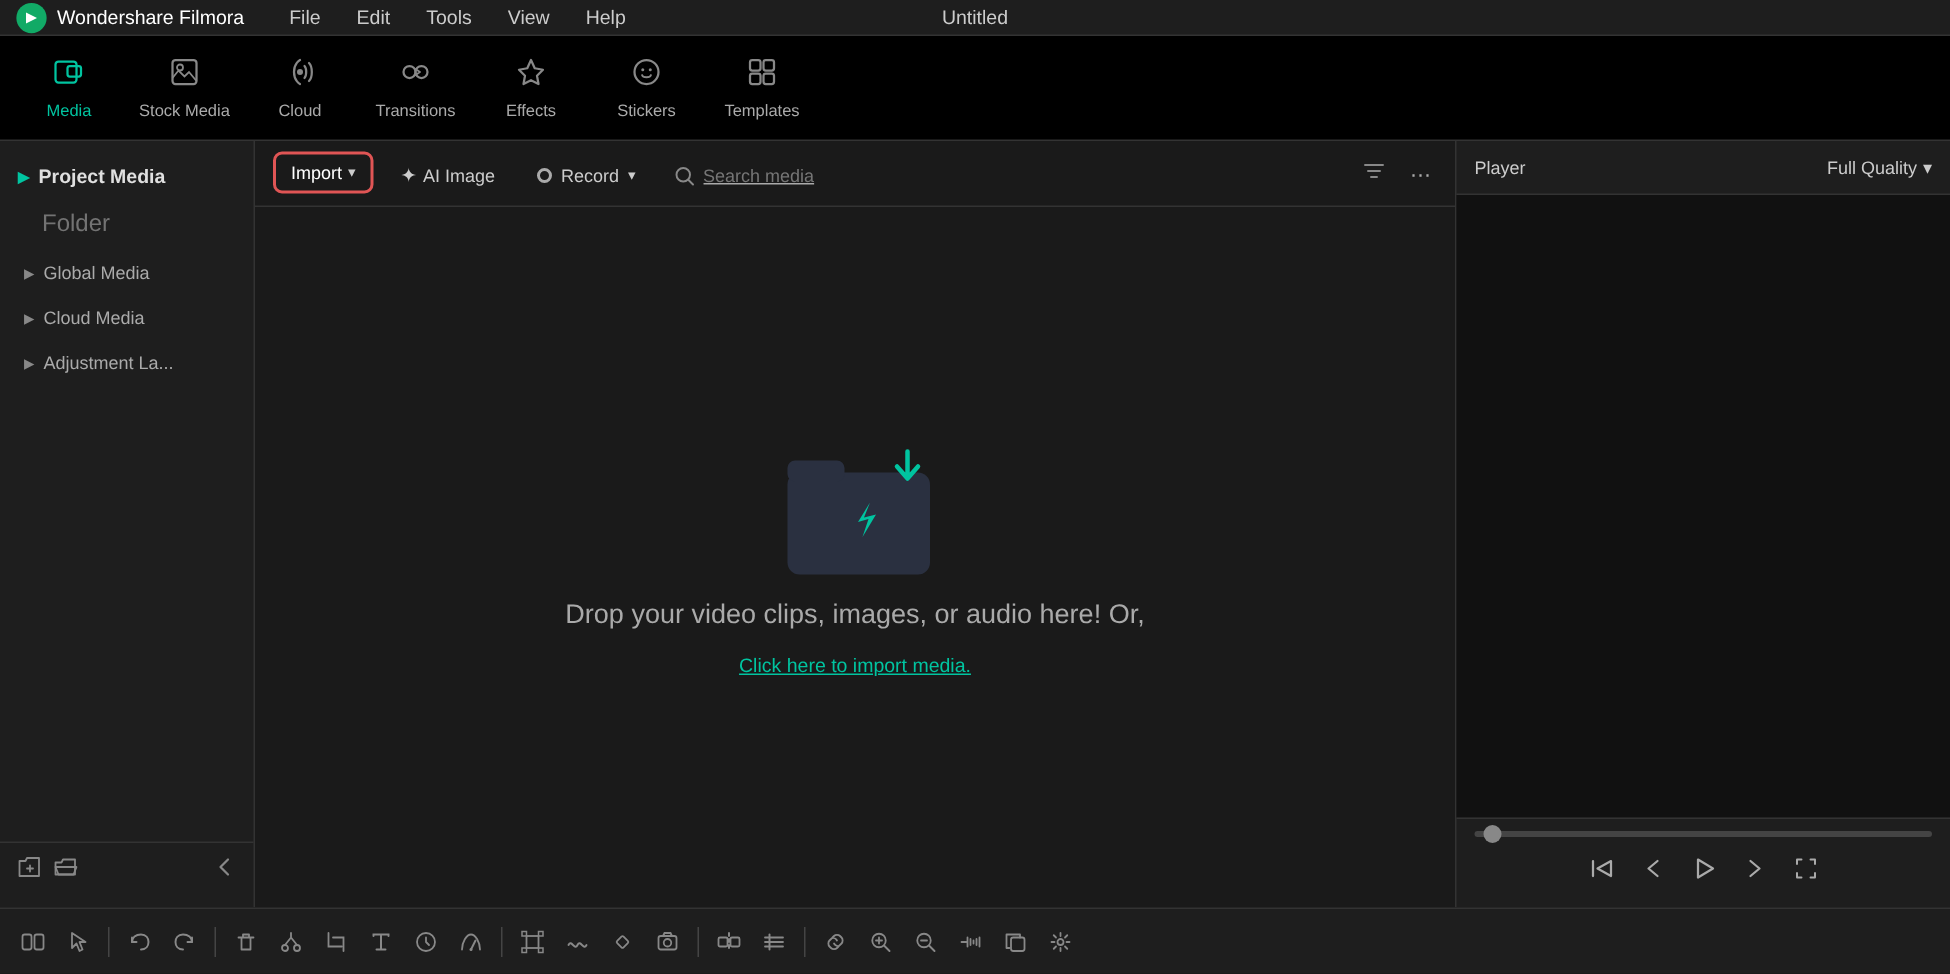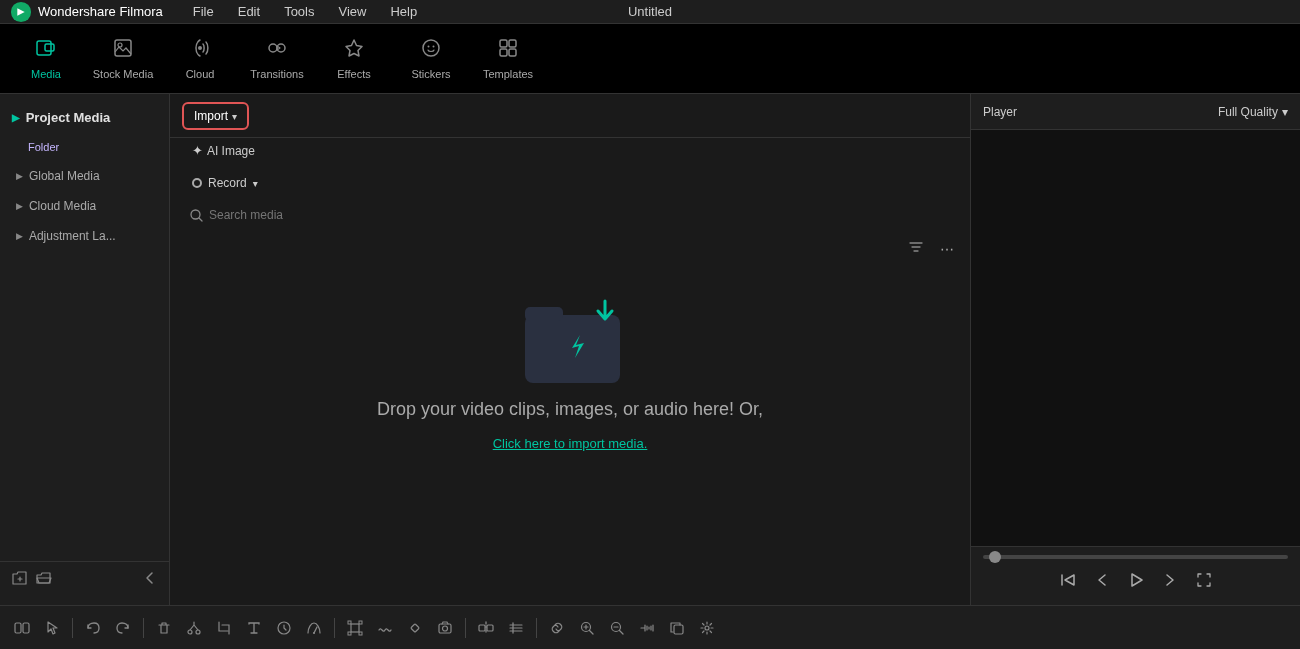--- a/index.html
+++ b/index.html
@@ -119,22 +119,22 @@
       cursor: pointer;
       font-size: 13px;
       font-weight: 600;
       color: #e0e0e0;
     }
     .sidebar-section-header .arrow {
       color: #00c4a0;
       font-size: 10px;
     }
     .sidebar-folder {
-      color: #c4b5fd;
-      font-size: 11px;
+      color: #737373;
+      font-size: 16px;
       font-weight: 500;
       padding: 8px 12px 8px 28px;
       cursor: pointer;
     }
     .sidebar-item {
       display: flex;
       align-items: center;
       gap: 6px;
       padding: 8px 12px 8px 16px;
       cursor: pointer;
@@ -167,27 +167,26 @@
 
     
     .media-panel {
       flex: 1;
       display: flex;
       flex-direction: column;
       background: #1a1a1a;
     }
     .media-toolbar {
       display: flex;
-      align-items: flex-start;
+      align-items: flex-end;
       gap: 8px;
       padding: 8px 12px;
       border-bottom: 1px solid #333;
       height: 44px;
       flex-shrink: 0;
-      flex-direction: column;
     }
     .import-btn {
       display: flex;
       align-items: center;
       gap: 4px;
       background: transparent;
       border: 2px solid #e05555;
       border-radius: 6px;
       color: #fff;
       padding: 5px 10px;
@@ -235,20 +234,21 @@
     }
     .search-box {
       display: flex;
       align-items: center;
       gap: 6px;
       flex: 1;
       background: transparent;
       border: none;
       color: #aaa;
       padding: 5px 8px;
+      text-decoration: underline;
     }
     .search-box input {
       background: transparent;
       border: none;
       outline: none;
       color: #aaa;
       font-size: 12px;
       flex: 1;
     }
     .media-toolbar-right {

